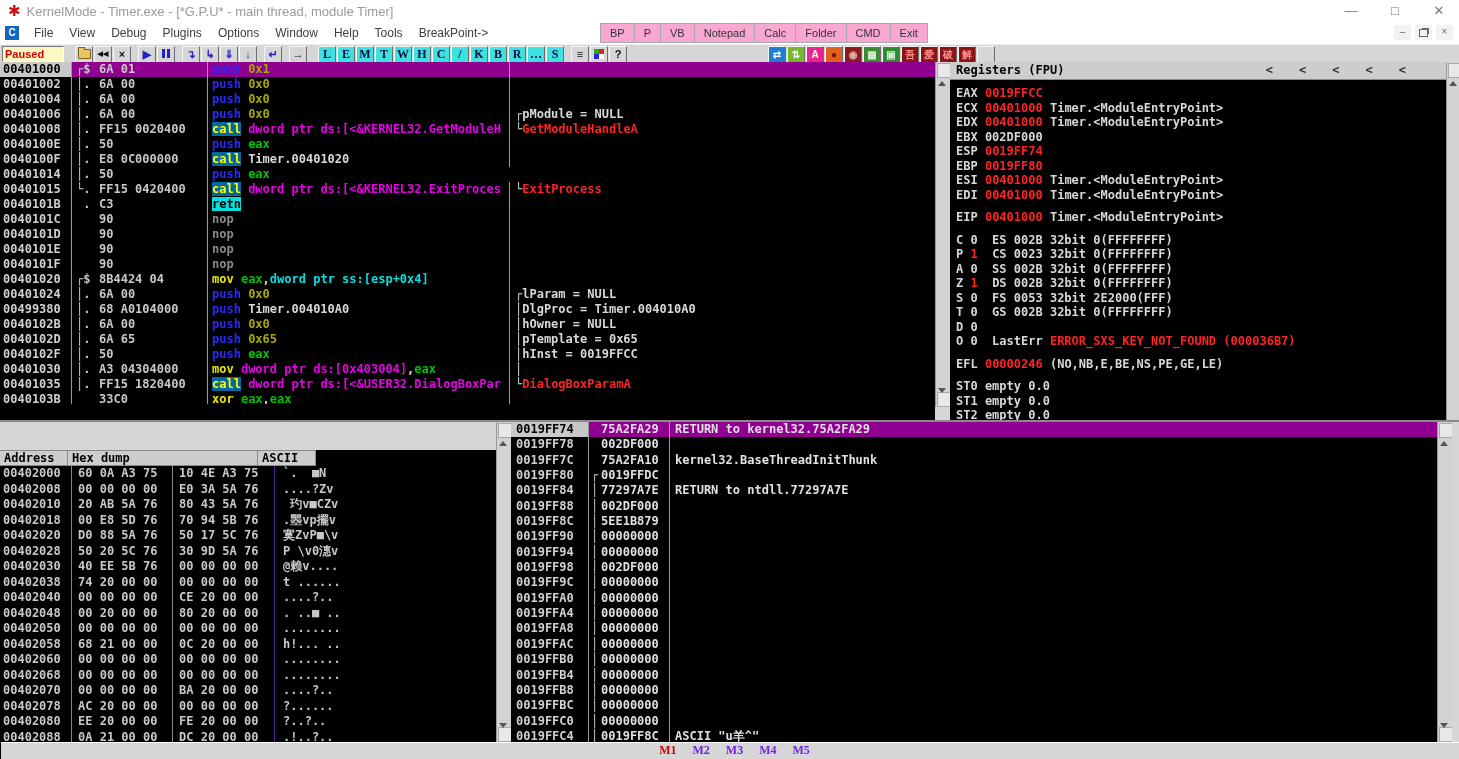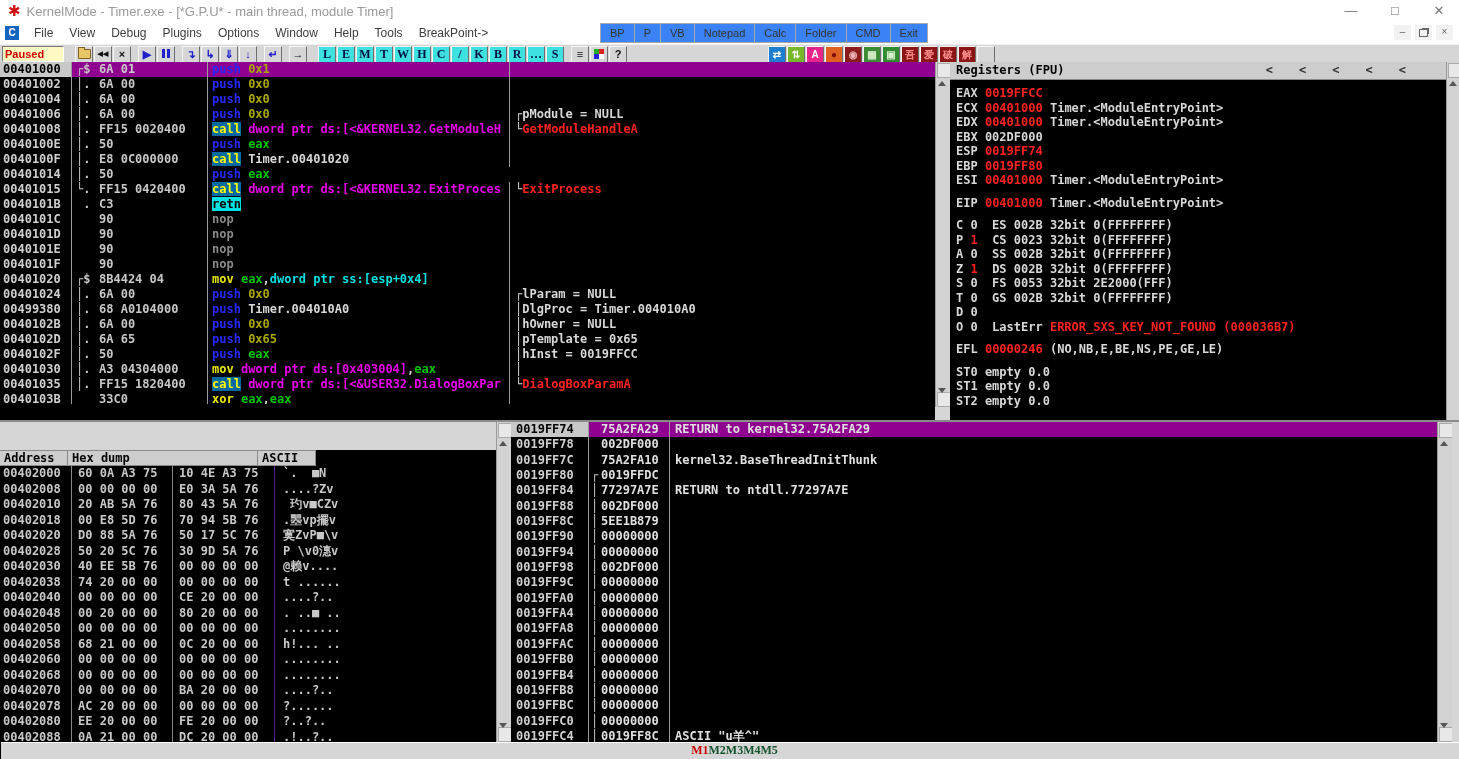--- a/index.html
+++ b/index.html
@@ -14,21 +14,21 @@
   #title-text{color:#9a9a9a;font-size:13px;}
   .wctl{position:absolute;top:0;width:40px;height:22px;text-align:center;line-height:22px;
         color:#777;font-size:13px;}
   
   #menubar{position:absolute;left:0;top:22px;width:1459px;height:22px;background:#ffffff;}
   #doc-icon{position:absolute;left:5px;top:4px;width:14px;height:14px;background:#1565c0;
             color:#fff;font-size:10px;font-weight:bold;text-align:center;line-height:14px;}
   #menu-items{position:absolute;left:26px;top:0;height:22px;display:flex;}
   .menu-item{padding:0 8px;line-height:22px;font-size:12px;color:#3d3d3d;}
   #quick-buttons{position:absolute;left:600px;top:1px;display:flex;}
-  .qbtn{height:18px;line-height:18px;padding:0 9px;font-size:11px;color:#333;background:#3b82f6;
+  .qbtn{height:18px;line-height:18px;padding:0 9px;font-size:11px;color:#333;background:#f9a8d4;
         border:1px solid #a8a8a8;margin-right:-1px;}
   #child-ctls{position:absolute;right:6px;top:3px;display:flex;gap:4px;}
   .cctl{width:17px;height:15px;border:0;color:#666;background:#f2f2f2;font-size:10px;
         text-align:center;line-height:14px;}
   .restore-box{display:inline-block;width:7px;height:6px;border:1px solid #666;margin-top:4px;
         box-shadow:2px -2px 0 -1px #666;}
   
   #toolbar{position:absolute;left:0;top:44px;width:1459px;height:18px;background:#d6d6d6;
            border-top:1px solid #f0f0f0;display:flex;align-items:center;}
   #paused-box{width:56px;height:14px;margin-left:2px;background:#fef9c3;color:#d00000;
@@ -105,22 +105,22 @@
   .s-val{width:68px;color:#e0e0e0;flex:0 0 auto;}
   .s-com{flex:1;color:#e0e0e0;border-left:1px solid #9a9a9a;padding-left:5px;overflow:hidden;}
   .srow.hl .s-br,.srow.hl .s-val,.srow.hl .s-com{background:#900090;}
   .srow.hl .s-addr{background:#c8c8c8;color:#000;}
   #stackscroll{left:1437px;top:422px;width:15px;height:320px;}
   #divider{position:absolute;left:0;top:420px;width:1459px;height:2px;background:#8a8a8a;}
   #rsliver{position:absolute;left:1452px;top:422px;width:7px;height:320px;background:#d6d6d6;}
   
   #statusbar{position:absolute;left:1px;top:742px;width:1459px;height:17px;background:#d6d6d6;
              border-top:1px solid #fff;display:flex;align-items:center;flex-direction:column;}
-  .mbtn{font-family:"Liberation Serif",serif;font-weight:bold;font-size:12px;color:#14532d;
-        margin-left:0;}
+  .mbtn{font-family:"Liberation Serif",serif;font-weight:bold;font-size:12px;color:#6d28d9;
+        margin-left:16px;}
   .mbtn.first{color:#cc0000;margin-left:8px;}
   #cmd-label{margin-left:130px;font-family:"DejaVu Sans Mono",monospace;font-size:11px;color:#111;}
   #cmd-box{margin-left:8px;width:170px;height:13px;background:#fff;
            border:1px solid;border-color:#777 #fff #fff #777;position:relative;}
   #cmd-drop{position:absolute;right:0;top:0;width:15px;height:13px;background:#d6d6d6;
             border-left:1px solid #999;}
   #cmd-drop .tri-dn{margin:4px auto 0;}
   #status-right{margin-left:auto;display:flex;gap:28px;padding-right:14px;
         font-family:"Liberation Serif",serif;font-weight:bold;font-size:12px;color:#111;}
   #status-right .sreg.first{color:#cc0000;}
@@ -266,20 +266,21 @@
         </span>
     </div>
     <div id="reg-lines">
         <div class="rline"><span class="tk-w">EAX </span><span class="tk-r">0019FFCC</span></div>
         <div class="rline"><span class="tk-w">ECX </span><span class="tk-r">00401000</span><span class="tk-w"> Timer.&lt;ModuleEntryPoint&gt;</span></div>
         <div class="rline"><span class="tk-w">EDX </span><span class="tk-r">00401000</span><span class="tk-w"> Timer.&lt;ModuleEntryPoint&gt;</span></div>
         <div class="rline"><span class="tk-w">EBX 002DF000</span></div>
         <div class="rline"><span class="tk-w">ESP </span><span class="tk-r">0019FF74</span></div>
         <div class="rline"><span class="tk-w">EBP </span><span class="tk-r">0019FF80</span></div>
         <div class="rline"><span class="tk-w">ESI </span><span class="tk-r">00401000</span><span class="tk-w"> Timer.&lt;ModuleEntryPoint&gt;</span></div>
+        <div class="rline"><span class="tk-w">EDI </span><span class="tk-r">00401000</span><span class="tk-w"> Timer.&lt;ModuleEntryPoint&gt;</span></div>
         <div class="rgap"></div>
         <div class="rline"><span class="tk-w">EIP </span><span class="tk-r">00401000</span><span class="tk-w"> Timer.&lt;ModuleEntryPoint&gt;</span></div>
         <div class="rgap"></div>
         <div class="rline"><span class="tk-w">C 0  ES 002B 32bit 0(FFFFFFFF)</span></div>
         <div class="rline"><span class="tk-w">P </span><span class="tk-r">1</span><span class="tk-w">  CS 0023 32bit 0(FFFFFFFF)</span></div>
         <div class="rline"><span class="tk-w">A 0  SS 002B 32bit 0(FFFFFFFF)</span></div>
         <div class="rline"><span class="tk-w">Z </span><span class="tk-r">1</span><span class="tk-w">  DS 002B 32bit 0(FFFFFFFF)</span></div>
         <div class="rline"><span class="tk-w">S 0  FS 0053 32bit 2E2000(FFF)</span></div>
         <div class="rline"><span class="tk-w">T 0  GS 002B 32bit 0(FFFFFFFF)</span></div>
         <div class="rline"><span class="tk-w">D 0</span></div>

